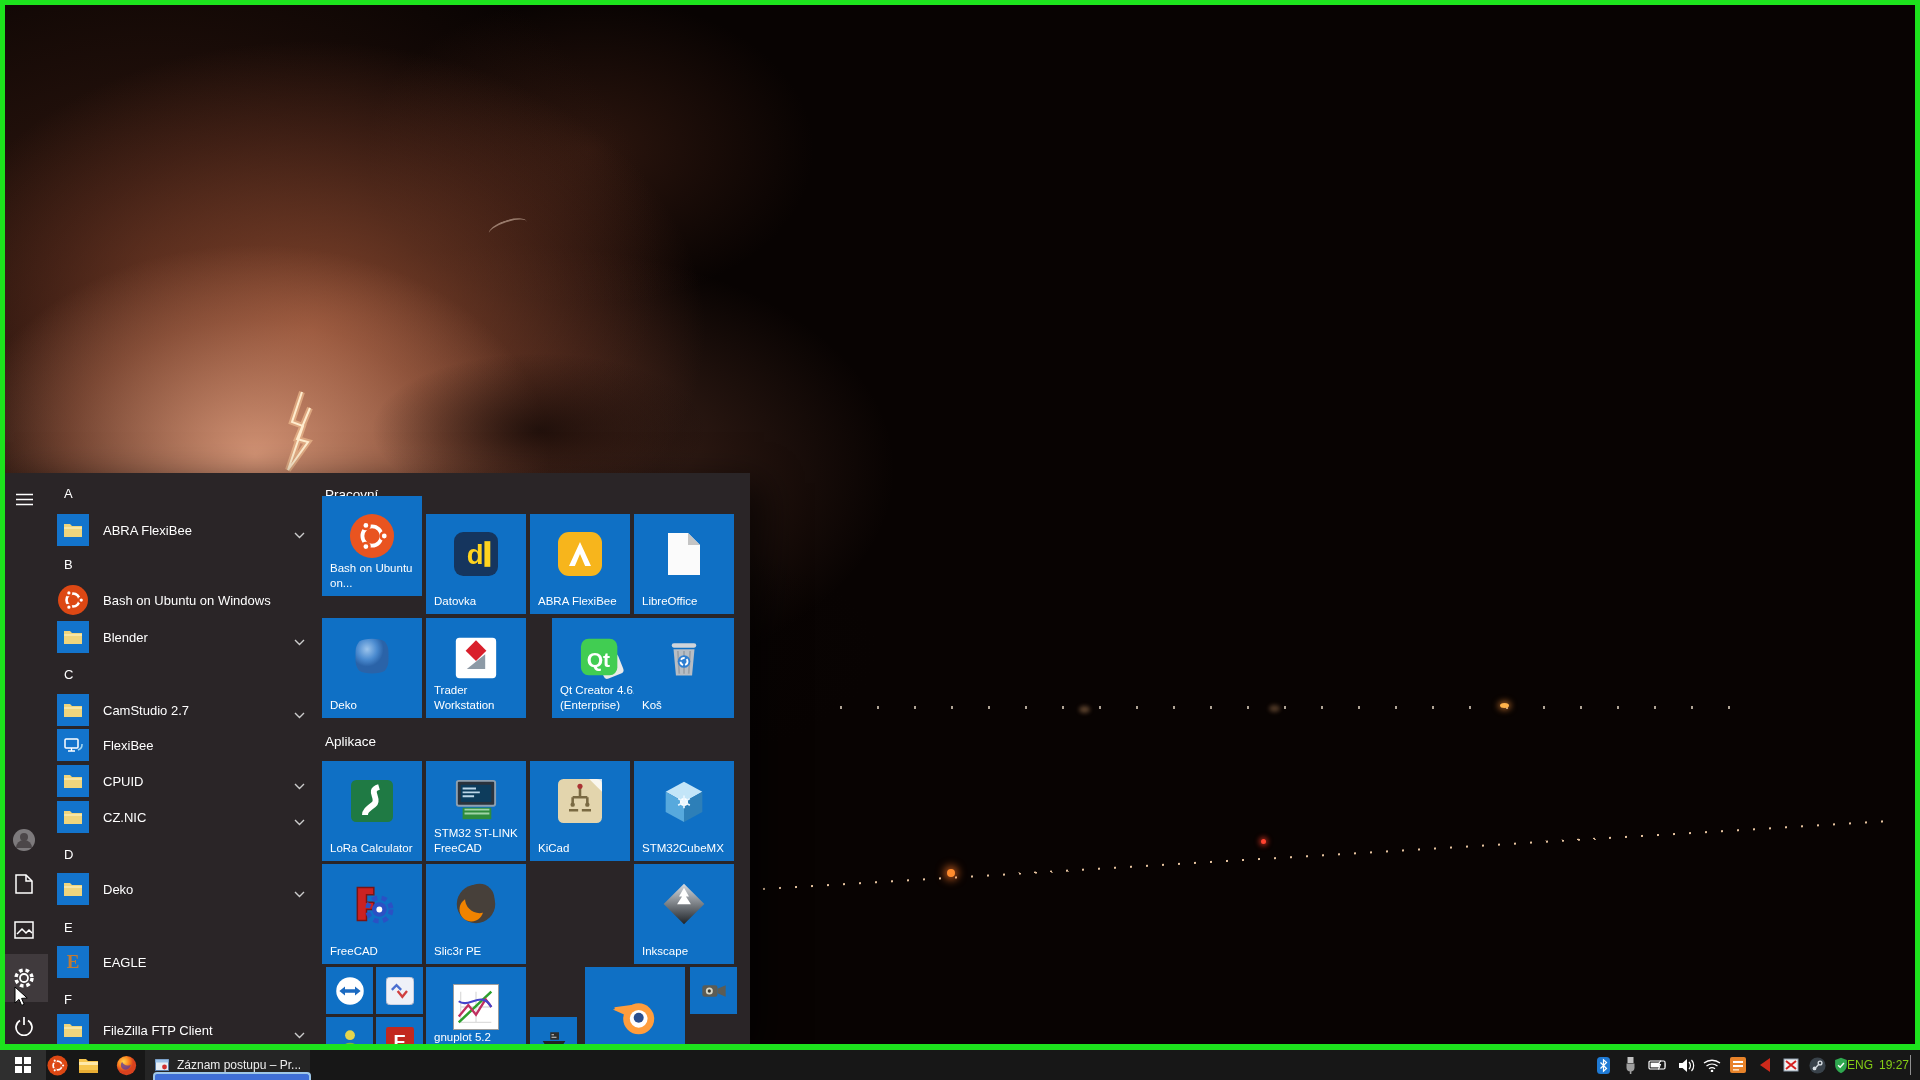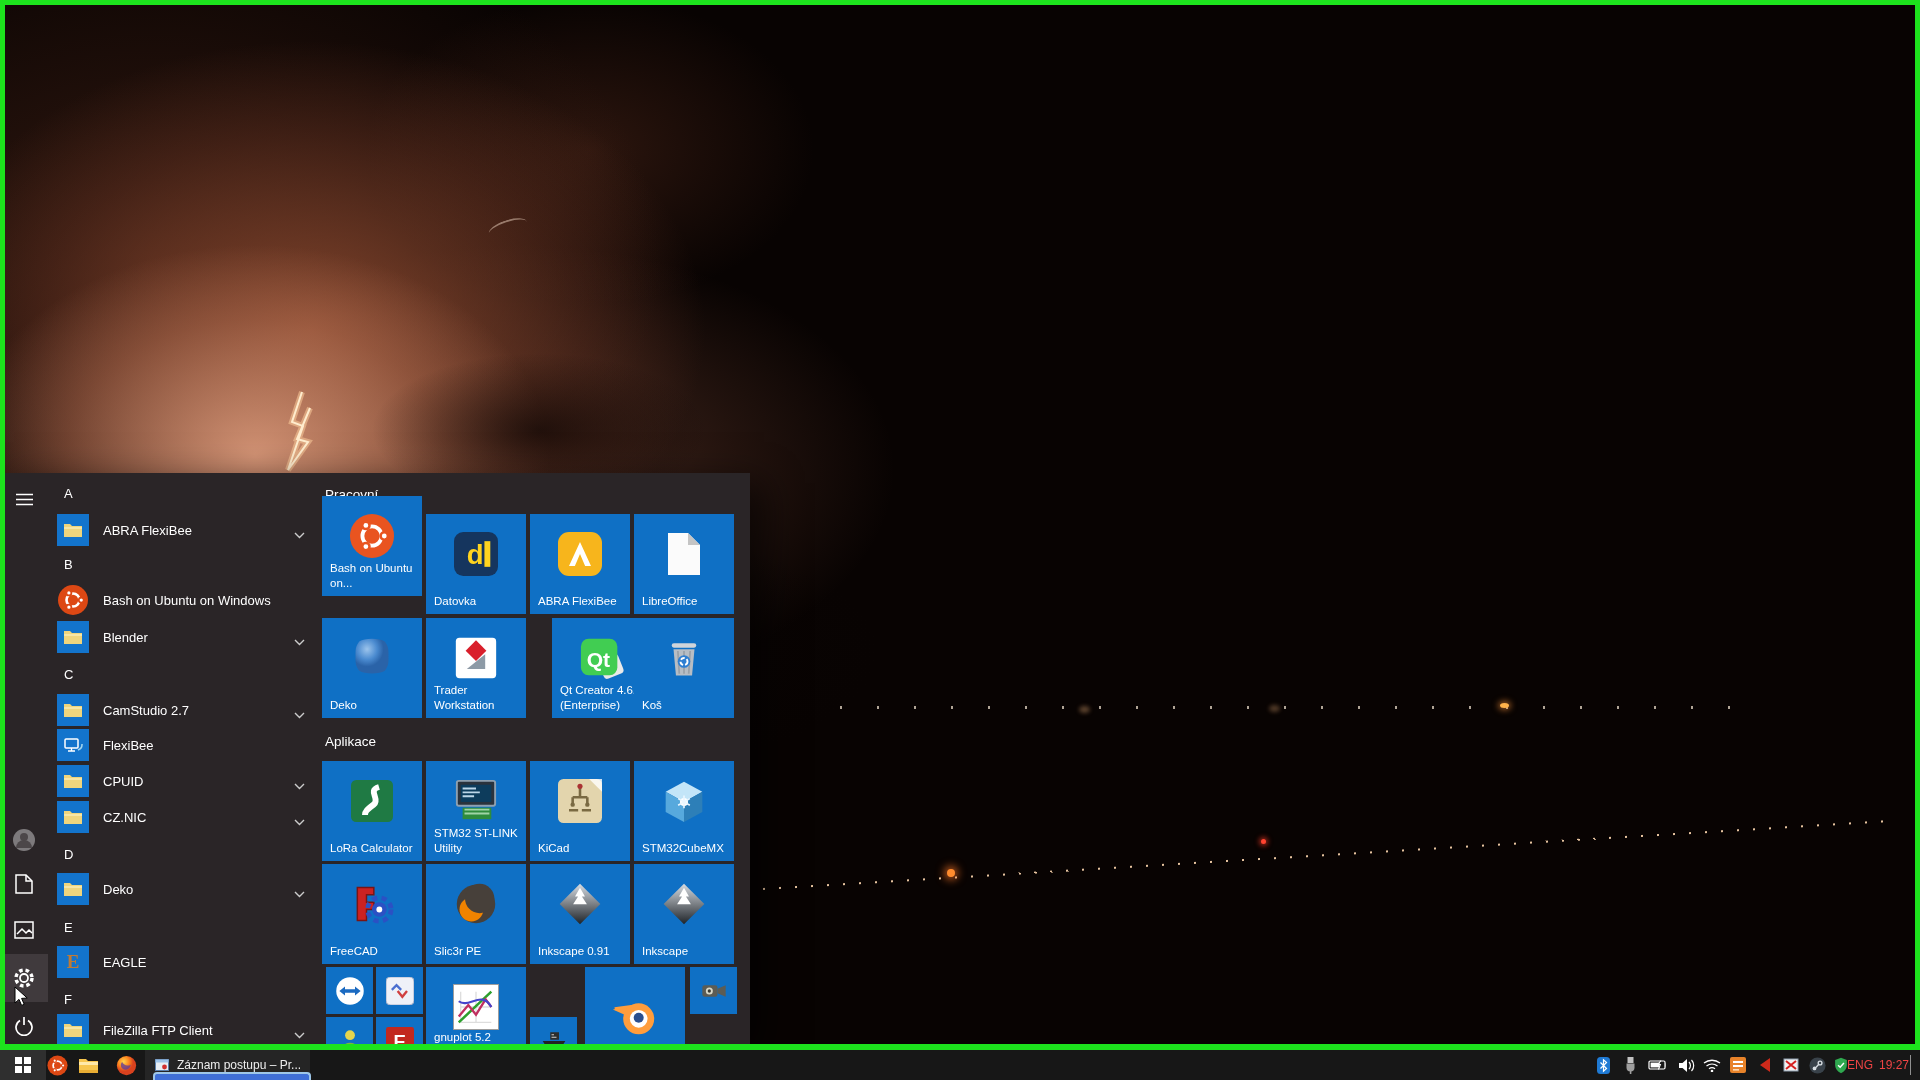--- a/index.html
+++ b/index.html
@@ -57,21 +57,21 @@
   .taskbar{position:absolute;left:0;top:1050px;width:1920px;height:30px;background:#171717;z-index:50;}
   .tb-start{position:absolute;left:0;top:0;width:46px;height:30px;background:#2f2f2f;display:flex;align-items:center;justify-content:center;}
   .winlogo{display:grid;grid-template-columns:7px 7px;grid-template-rows:7px 7px;gap:1.5px;}
   .winlogo i{background:#fff;display:block;}
   .tb-app{position:absolute;top:4px;width:22px;height:22px;display:flex;align-items:center;justify-content:center;}
   .tb-task{position:absolute;left:145px;top:0;width:165px;height:30px;background:#252525;display:flex;align-items:center;color:#eee;font-size:12px;}
   .tb-task .tt-ico{margin:0 7px 0 10px;flex:0 0 15px;}
   .tt-label{white-space:nowrap;overflow:hidden;max-width:130px;}
   .win-peek{position:absolute;left:153px;top:1072px;width:154px;height:10px;background:#3f6fd6;border:2px solid #9ec7e8;border-bottom:none;border-radius:4px 4px 0 0;z-index:60;}
   .tray-ico{position:absolute;top:6px;width:18px;height:18px;display:flex;align-items:center;justify-content:center;}
-  .tray-txt{position:absolute;top:0;height:30px;display:flex;align-items:center;justify-content:center;color:#ef4444;font-size:12px;}
+  .tray-txt{position:absolute;top:0;height:30px;display:flex;align-items:center;justify-content:center;color:#84cc16;font-size:12px;}
   .tb-divider{position:absolute;left:1910px;top:5px;width:1px;height:20px;background:#8f8f8f;}
   .show-desktop{position:absolute;left:1911px;top:0;width:9px;height:30px;}
 
   .cursor{position:absolute;left:14px;top:986px;z-index:70;}
 </style>
 </head>
 <body>
 
 <div class="screen">
 
@@ -357,21 +357,21 @@
     <div class="tile" style="left:426px;top:288px">
       <span class="tico">
           <svg width="46" height="44" viewBox="0 0 24 23">
             <rect x="2" y="1" width="20" height="13" rx="1" fill="#2a333d" stroke="#8ea0b0"></rect>
             <rect x="4" y="3" width="16" height="9" fill="#0d3c5c"></rect>
             <path d="M5 5h7M5 7h9M5 9h6" stroke="#bcd6e8" stroke-width="1"></path>
             <rect x="5" y="15" width="15" height="6" fill="#2f8c3c"></rect>
             <path d="M6 16h13M6 18h13" stroke="#9fd4a6" stroke-width="1"></path>
           </svg>
         </span>
-      <span class="tlabel">STM32 ST-LINK Utility</span>
+      <span class="tlabel">STM32 ST-LINK FreeCAD</span>
     </div>
     <div class="tile" style="left:530px;top:288px">
       <span class="tico">
           <svg width="44" height="44" viewBox="0 0 24 24">
             <rect width="24" height="24" rx="3" fill="#e3d5ad"></rect>
             <path d="M17 0h7v7z" fill="#fff" opacity=".8"></path>
             <path d="M12 4v6M8 10h8M8 10v4M16 10v4M6 17h5M13 17h5" stroke="#7a6a42" stroke-width="1.4"></path>
             <circle cx="12" cy="4" r="1.4" fill="#a33"></circle>
             <circle cx="8" cy="14" r="1.2" fill="#7a6a42"></circle>
             <circle cx="16" cy="14" r="1.2" fill="#7a6a42"></circle>
@@ -405,35 +405,20 @@
     </div>
     <div class="tile" style="left:426px;top:391px">
       <span class="tico">
           <svg width="44" height="44" viewBox="0 0 24 24">
             <circle cx="12" cy="12" r="10.5" fill="#47403a"></circle>
             <circle cx="9.5" cy="15" r="6.5" fill="#f08300"></circle>
             <circle cx="14" cy="9" r="8" fill="#47403a"></circle>
           </svg>
         </span>
       <span class="tlabel">Slic3r PE</span>
-    </div>
-    <div class="tile" style="left:530px;top:391px">
-      <span class="tico">
-          <svg width="46" height="46" viewBox="0 0 24 24">
-            <defs>
-              <linearGradient id="ig1" x1="0" y1="0" x2="1" y2="1">
-                <stop offset="0%" stop-color="#d7dce2"></stop>
-                <stop offset="100%" stop-color="#1e2328"></stop>
-              </linearGradient>
-            </defs>
-            <rect x="4.5" y="4.5" width="15" height="15" fill="url(#ig1)" transform="rotate(45 12 12)"></rect>
-            <path d="M12 3.5l2.6 4.6h-1.6l2.6 4h-7.2l2.6-4h-1.6z" fill="#fff"></path>
-          </svg>
-        </span>
-      <span class="tlabel">Inkscape 0.91</span>
     </div>
     <div class="tile" style="left:634px;top:391px">
       <span class="tico">
           <svg width="46" height="46" viewBox="0 0 24 24">
             <defs>
               <linearGradient id="ig2" x1="0" y1="0" x2="1" y2="1">
                 <stop offset="0%" stop-color="#d7dce2"></stop>
                 <stop offset="100%" stop-color="#1e2328"></stop>
               </linearGradient>
             </defs>

